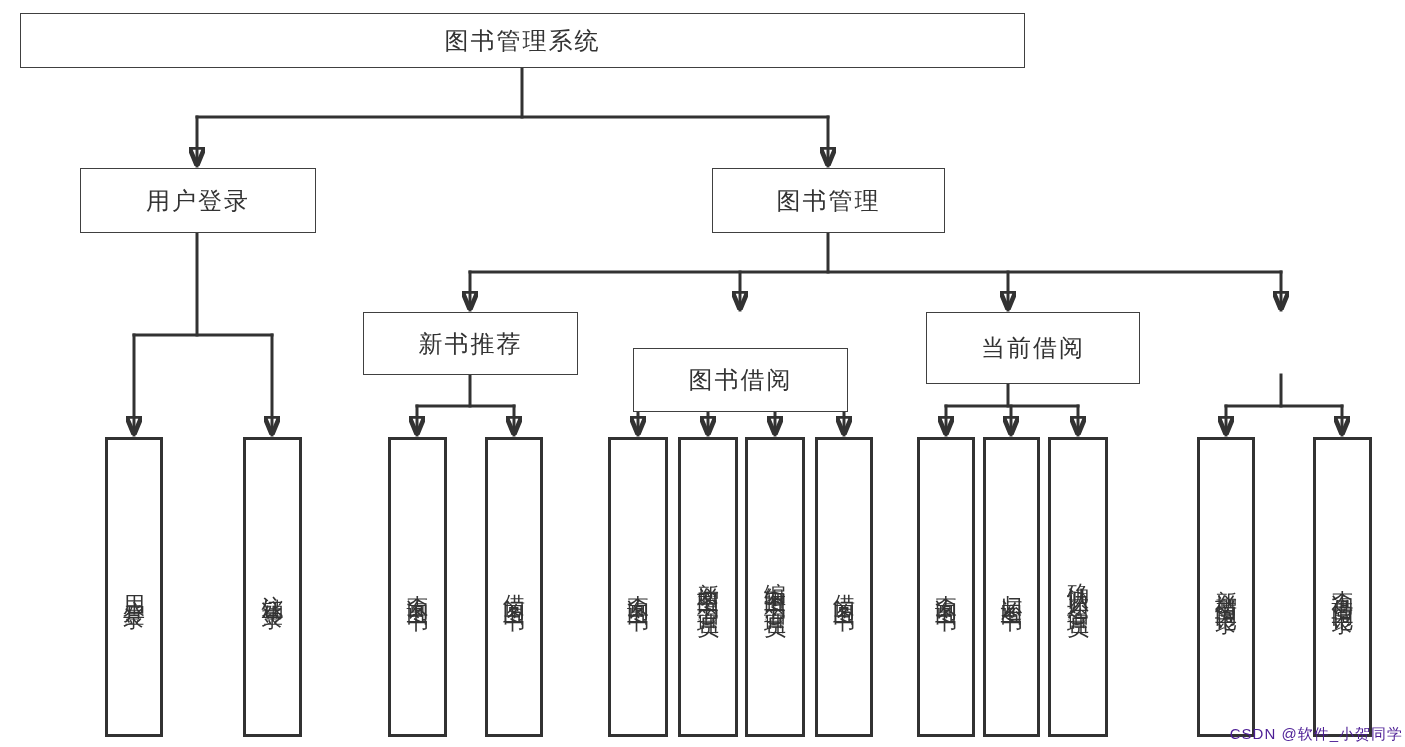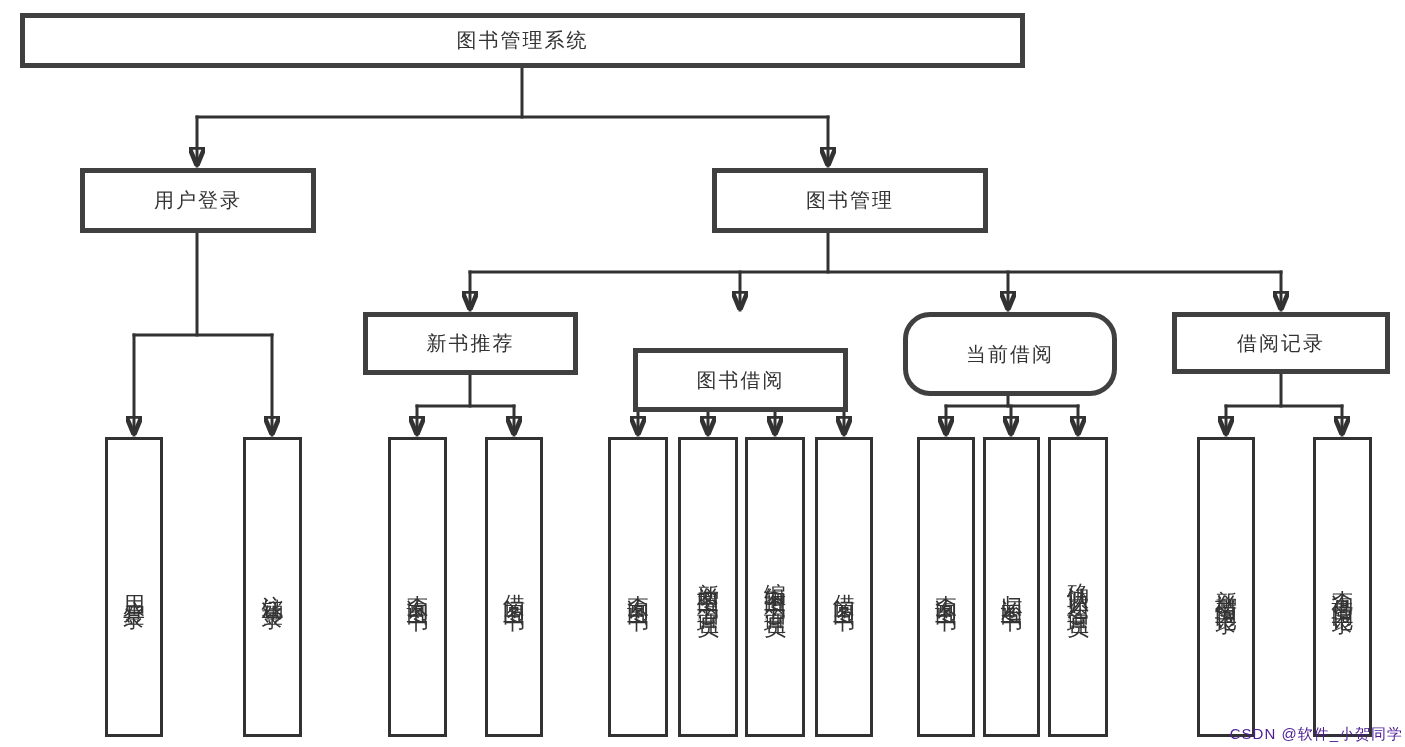--- a/index.html
+++ b/index.html
@@ -8,24 +8,24 @@
     width:1405px;height:747px;
     background:#ffffff;
     overflow:hidden;
     font-family:"Liberation Sans","DejaVu Sans",sans-serif;
   }
   .edges{position:absolute;left:0;top:0;z-index:0;}
   .edges line, .edges path{stroke:#323232;stroke-width:3;fill:none;stroke-linecap:square;}
   .node{
     position:absolute;
     box-sizing:border-box;
-    border:5px solid #404040;
+    border:1px solid #404040;
     background:#ffffff;
     display:flex;align-items:center;justify-content:center;
-    font-size:20px;color:#333333;letter-spacing:2px;
+    font-size:24px;color:#333333;letter-spacing:2px;
     z-index:1;
   }
   .leaf{
     position:absolute;
     box-sizing:border-box;
     border:3px solid #323232;
     background:#ffffff;
     display:flex;align-items:center;justify-content:center;
     top:437px;height:300px;
     z-index:1;
@@ -109,35 +109,32 @@
     </g>
   </svg>
 
   <div class="node" style="left:20px;top:13px;width:1005px;height:55px;">
     <span>图书管理系统</span>
   </div>
 
   <div class="node" style="left:80px;top:168px;width:236px;height:65px;">
     <span>用户登录</span>
   </div>
-  <div class="node" style="left:712px;top:168px;width:276px;height:65px;">
+  <div class="node" style="left:712px;top:168px;width:233px;height:65px;">
     <span>图书管理</span>
   </div>
 
   <div class="node" style="left:363px;top:312px;width:215px;height:63px;align-items:center;">
     <span>新书推荐</span>
   </div>
   <div class="node" style="left:633px;top:312px;width:215px;height:64px;margin-top:36px;">
     <span>图书借阅</span>
   </div>
-  <div class="node" style="left:903px;top:312px;width:214px;height:84px;border-radius:27px;">
+  <div class="node" style="left:926px;top:312px;width:214px;height:72px;">
     <span>当前借阅</span>
-  </div>
-  <div class="node" style="left:1172px;top:312px;width:218px;height:62px;">
-    <span>借阅记录</span>
   </div>
 
   <div class="leaf" style="left:105px;width:58px;">
     <span class="vtxt">用户登录</span>
   </div>
   <div class="leaf" style="left:243px;width:59px;">
     <span class="vtxt">注销登录</span>
   </div>
 
   <div class="leaf" style="left:388px;width:59px;">

